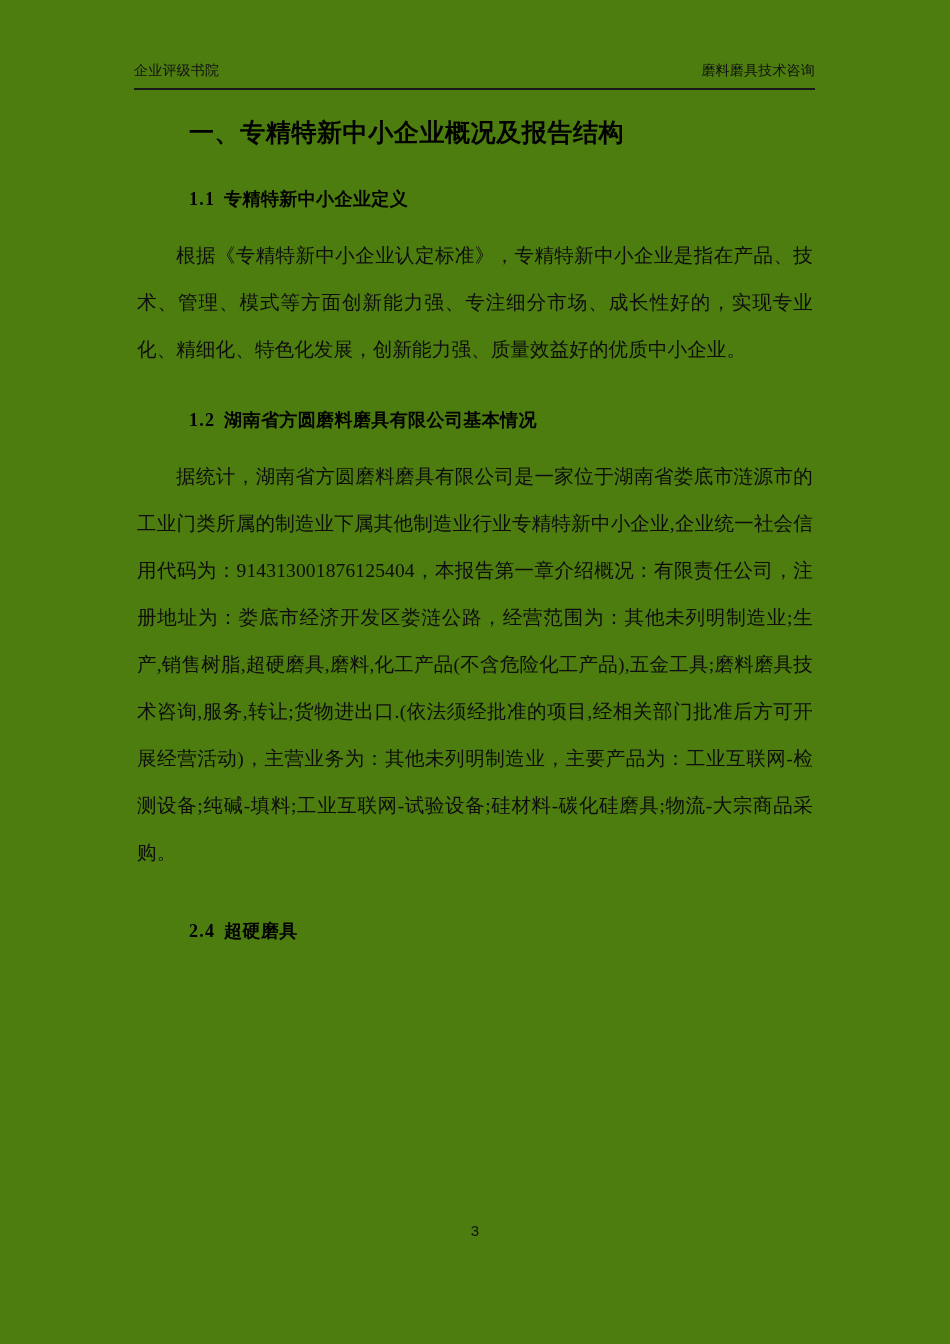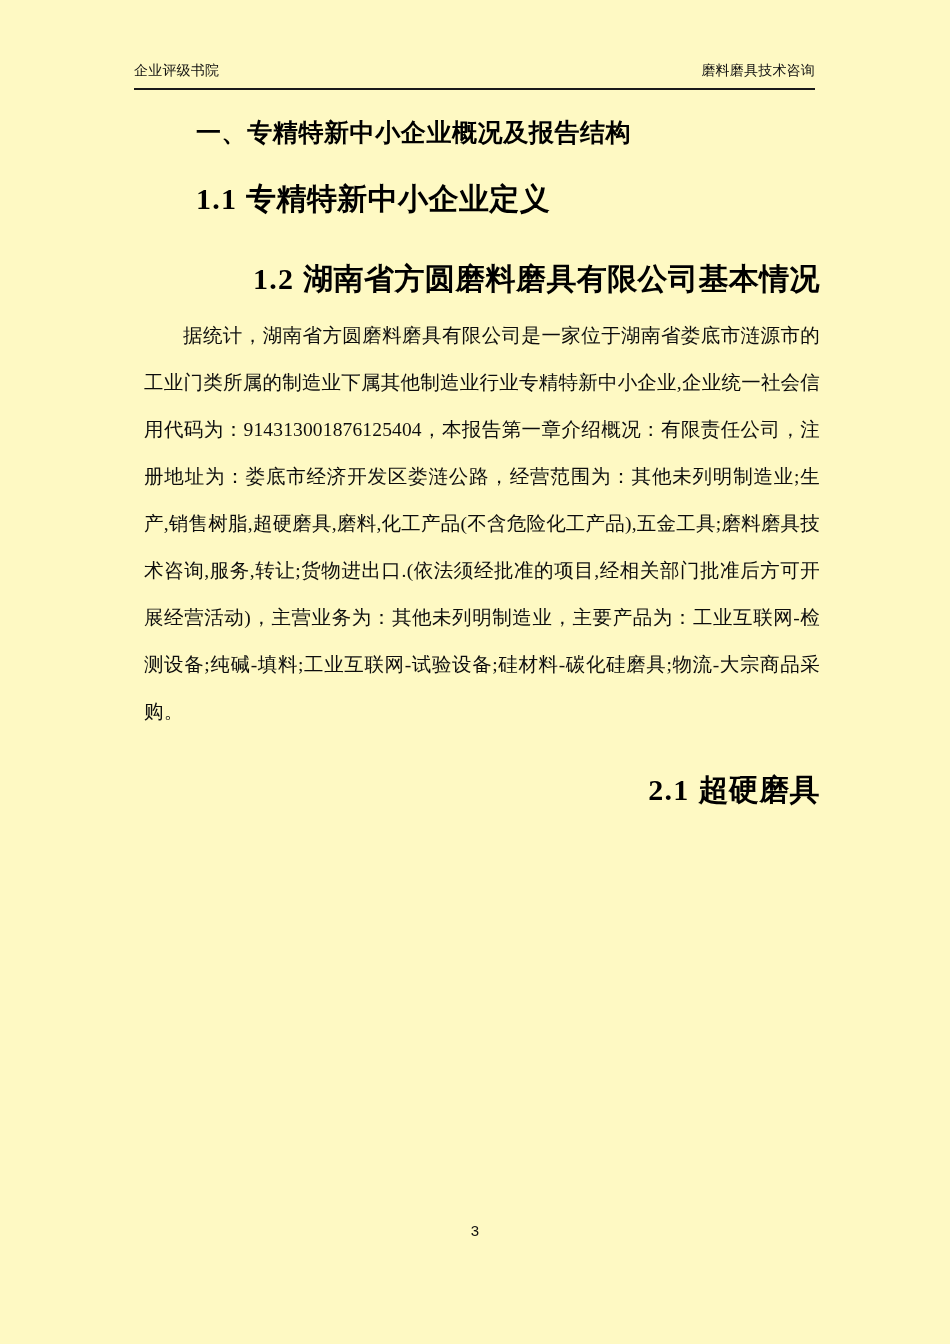--- a/index.html
+++ b/index.html
@@ -14,21 +14,21 @@
     font-family: "Liberation Serif", "DejaVu Serif", serif;
     color: #000000;
     overflow: hidden;
   }
 
   .page {
     position: absolute;
     left: 0; top: 0;
     width: 950px;
     height: 1344px;
-    background: #fef9c3;
+    background: #4d7c0f;
   }
 
   
   .running-header {
     position: absolute;
     left: 134px;
     top: 62px;
     width: 681px;
     display: flex;
     justify-content: space-between;
@@ -46,54 +46,53 @@
     left: 134px;
     top: 88px;
     width: 681px;
     height: 0;
     border-top: 2.2px solid #1a1a1a;
   }
 
   
   .content {
     position: absolute;
-    left: 144px;
+    left: 137px;
     top: 110px;
     width: 676px;
   }
 
   
   h1.chapter-heading {
     margin: 0;
     padding: 0;
     font-family: "Liberation Serif", "DejaVu Serif", serif;
     font-size: 25px;
     font-weight: bold;
     line-height: 46px;
     letter-spacing: 0.6px;
     text-indent: 52px;
     white-space: nowrap;
   }
 
   h2.section-heading {
     margin: 0;
     padding: 0;
-    font-size: 30px;
+    font-size: 18px;
     font-weight: bold;
     line-height: 42px;
     letter-spacing: 0.4px;
     text-indent: 52px;
     white-space: nowrap;
   }
   h2.section-heading.serif-style {
     font-family: "Liberation Serif", "DejaVu Serif", serif;
   }
   h2.section-heading.sans-style {
     font-family: "Liberation Sans", "DejaVu Sans", sans-serif;
-    text-align: right;
   }
   h2.section-heading .num {
     font-family: "Liberation Serif", "DejaVu Serif", serif;
     font-weight: bold;
     margin-right: 9px;
     letter-spacing: 1.2px;
   }
 
   
   p.body-text {
@@ -142,35 +141,36 @@
     <h1 class="chapter-heading">一、专精特新中小企业概况及报告结构</h1>
 
     <div class="gap-after-chapter"></div>
 
     <h2 class="section-heading serif-style">
       <span class="num">1.1</span><span>专精特新中小企业定义</span>
     </h2>
 
     <div class="gap-before-para"></div>
 
+    <p class="body-text">根据《专精特新中小企业认定标准》，专精特新中小企业是指在产品、技术、管理、模式等方面创新能力强、专注细分市场、成长性好的，实现专业化、精细化、特色化发展，创新能力强、质量效益好的优质中小企业。</p>
 
     <div class="gap-before-sec"></div>
 
     <h2 class="section-heading sans-style">
       <span class="num">1.2</span><span>湖南省方圆磨料磨具有限公司基本情况</span>
     </h2>
 
     <div class="gap-before-para"></div>
 
     <p class="body-text">据统计，湖南省方圆磨料磨具有限公司是一家位于湖南省娄底市涟源市的工业门类所属的制造业下属其他制造业行业专精特新中小企业,企业统一社会信用代码为：914313001876125404，本报告第一章介绍概况：有限责任公司，注册地址为：娄底市经济开发区娄涟公路，经营范围为：其他未列明制造业;生产,销售树脂,超硬磨具,磨料,化工产品(不含危险化工产品),五金工具;磨料磨具技术咨询,服务,转让;货物进出口.(依法须经批准的项目,经相关部门批准后方可开展经营活动)，主营业务为：其他未列明制造业，主要产品为：工业互联网-检测设备;纯碱-填料;工业互联网-试验设备;硅材料-碳化硅磨具;物流-大宗商品采购。</p>
 
     <div class="gap-before-sec-lg"></div>
 
     <h2 class="section-heading sans-style">
-      <span class="num">2.1</span><span>超硬磨具</span>
+      <span class="num">2.4</span><span>超硬磨具</span>
     </h2>
 
     <div class="gap-before-para"></div>
 
 
   </div>
 
   <div class="page-number">3</div>
 
 </div>

